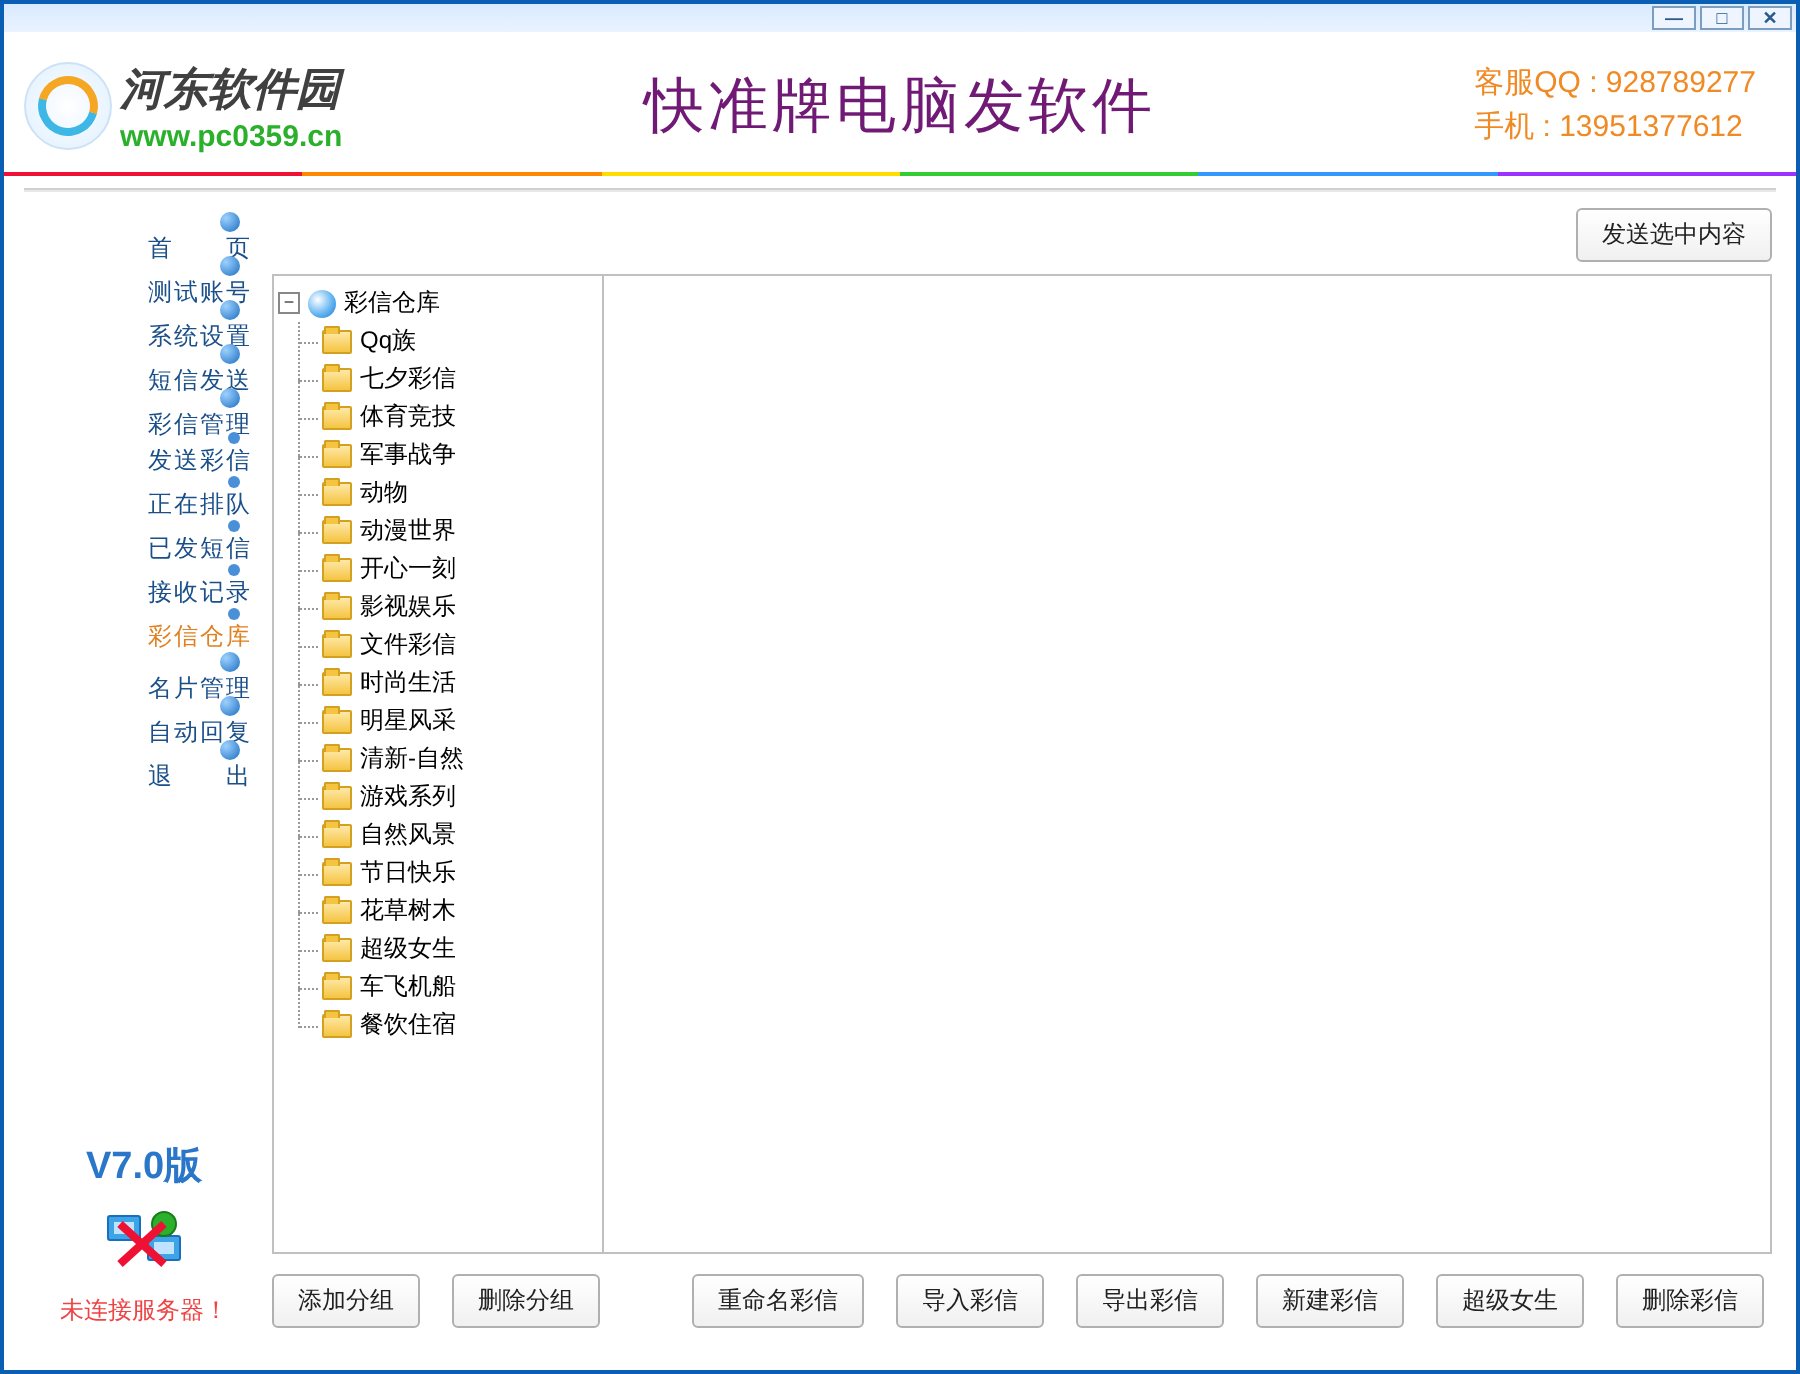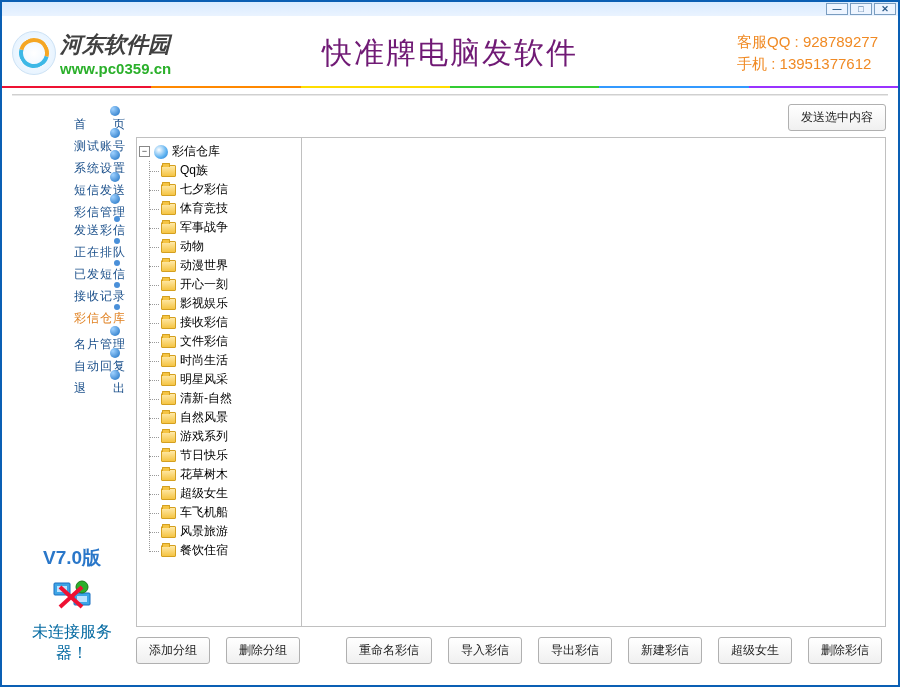--- a/index.html
+++ b/index.html
@@ -120,22 +120,22 @@
   font-size: 19px;
   padding-bottom: 6px;
 }
 .status-icon {
   text-align: center;
   padding-bottom: 4px;
 }
 .status-icon svg { width: 40px; height: 38px; }
 .status-text {
   text-align: center;
-  font-size: 16px;
-  color: #0369a1;
+  font-size: 12px;
+  color: #ef4444;
   padding-bottom: 10px;
 }
 .main {
   flex: 1;
   padding: 8px 12px 10px 4px;
   display: flex;
   flex-direction: column;
 }
 .toprow {
   display: flex; justify-content: flex-end;
@@ -362,65 +362,57 @@
               <div class="tree-item">
                 <div class="folder"></div>
                 <span>开心一刻</span>
               </div>
               <div class="tree-item">
                 <div class="folder"></div>
                 <span>影视娱乐</span>
               </div>
               <div class="tree-item">
                 <div class="folder"></div>
-                <span>接收彩信</span>
-              </div>
-              <div class="tree-item">
-                <div class="folder"></div>
                 <span>文件彩信</span>
               </div>
               <div class="tree-item">
                 <div class="folder"></div>
                 <span>时尚生活</span>
               </div>
               <div class="tree-item">
                 <div class="folder"></div>
                 <span>明星风采</span>
               </div>
               <div class="tree-item">
                 <div class="folder"></div>
                 <span>清新-自然</span>
               </div>
               <div class="tree-item">
                 <div class="folder"></div>
+                <span>游戏系列</span>
+              </div>
+              <div class="tree-item">
+                <div class="folder"></div>
                 <span>自然风景</span>
               </div>
               <div class="tree-item">
                 <div class="folder"></div>
-                <span>游戏系列</span>
-              </div>
-              <div class="tree-item">
-                <div class="folder"></div>
                 <span>节日快乐</span>
               </div>
               <div class="tree-item">
                 <div class="folder"></div>
                 <span>花草树木</span>
               </div>
               <div class="tree-item">
                 <div class="folder"></div>
                 <span>超级女生</span>
               </div>
               <div class="tree-item">
                 <div class="folder"></div>
                 <span>车飞机船</span>
-              </div>
-              <div class="tree-item">
-                <div class="folder"></div>
-                <span>风景旅游</span>
               </div>
               <div class="tree-item">
                 <div class="folder"></div>
                 <span>餐饮住宿</span>
               </div>
             </div>
         </div>
         <div class="preview"></div>
       </div>
       <div class="bottomrow">

